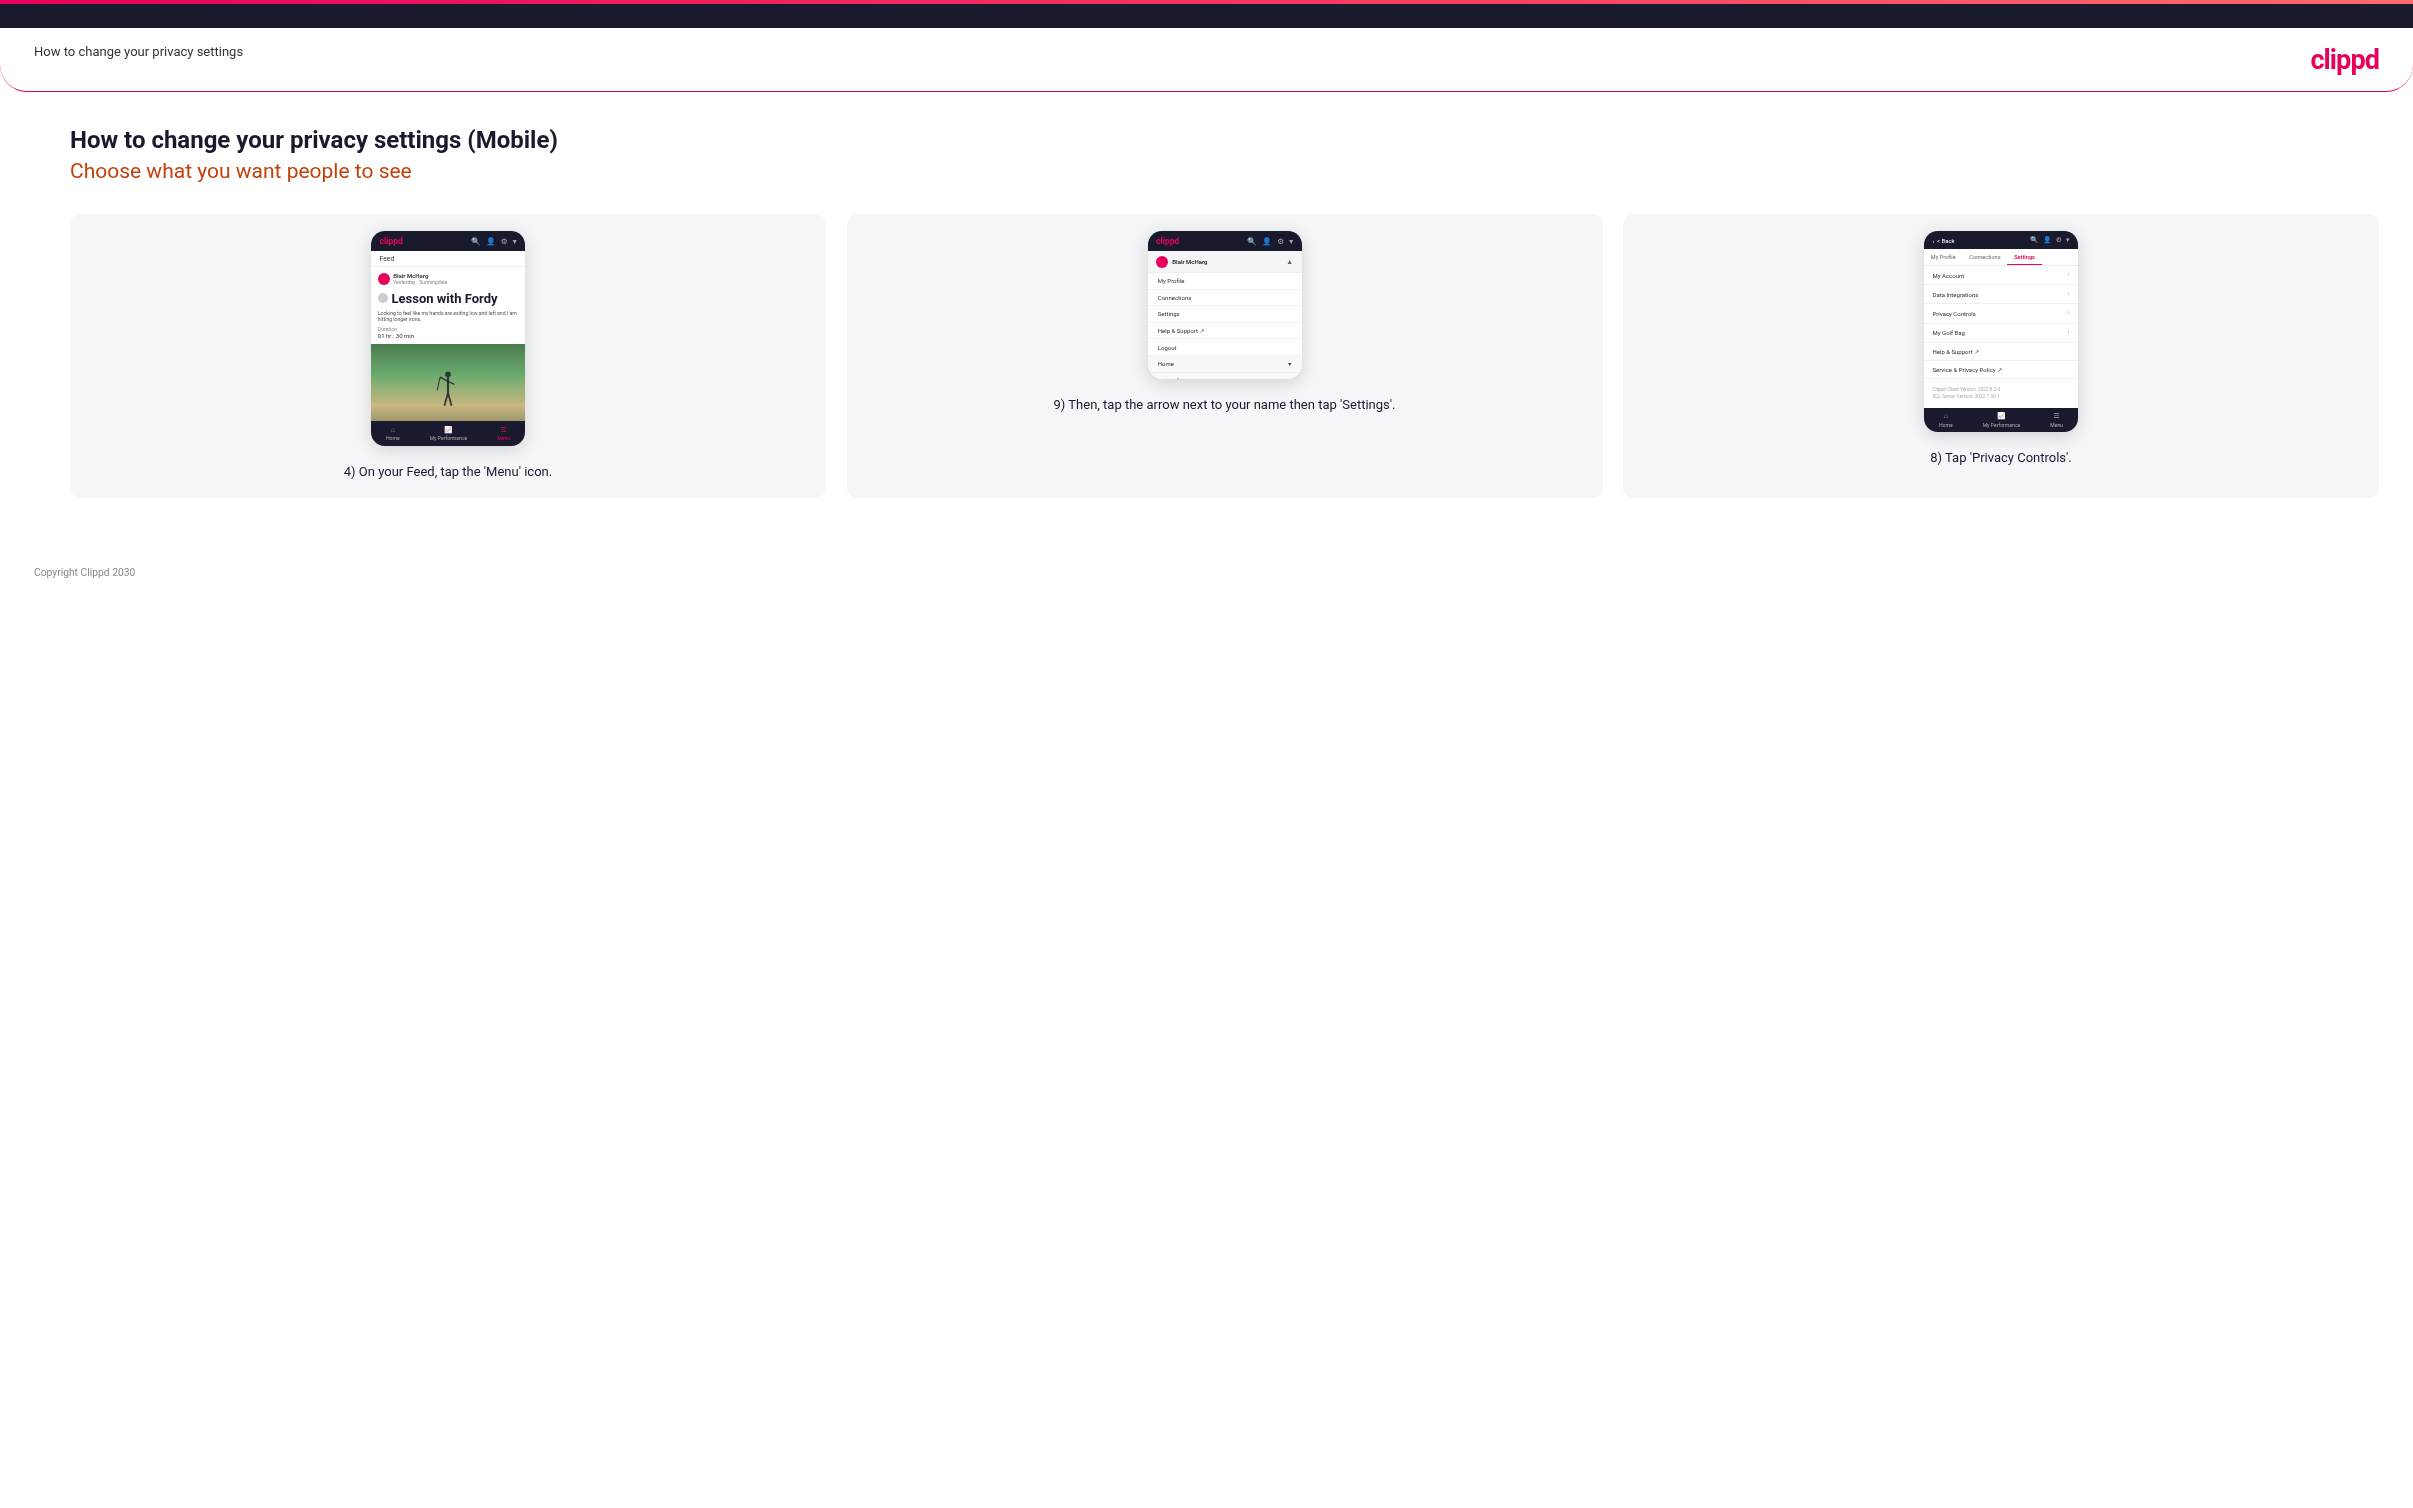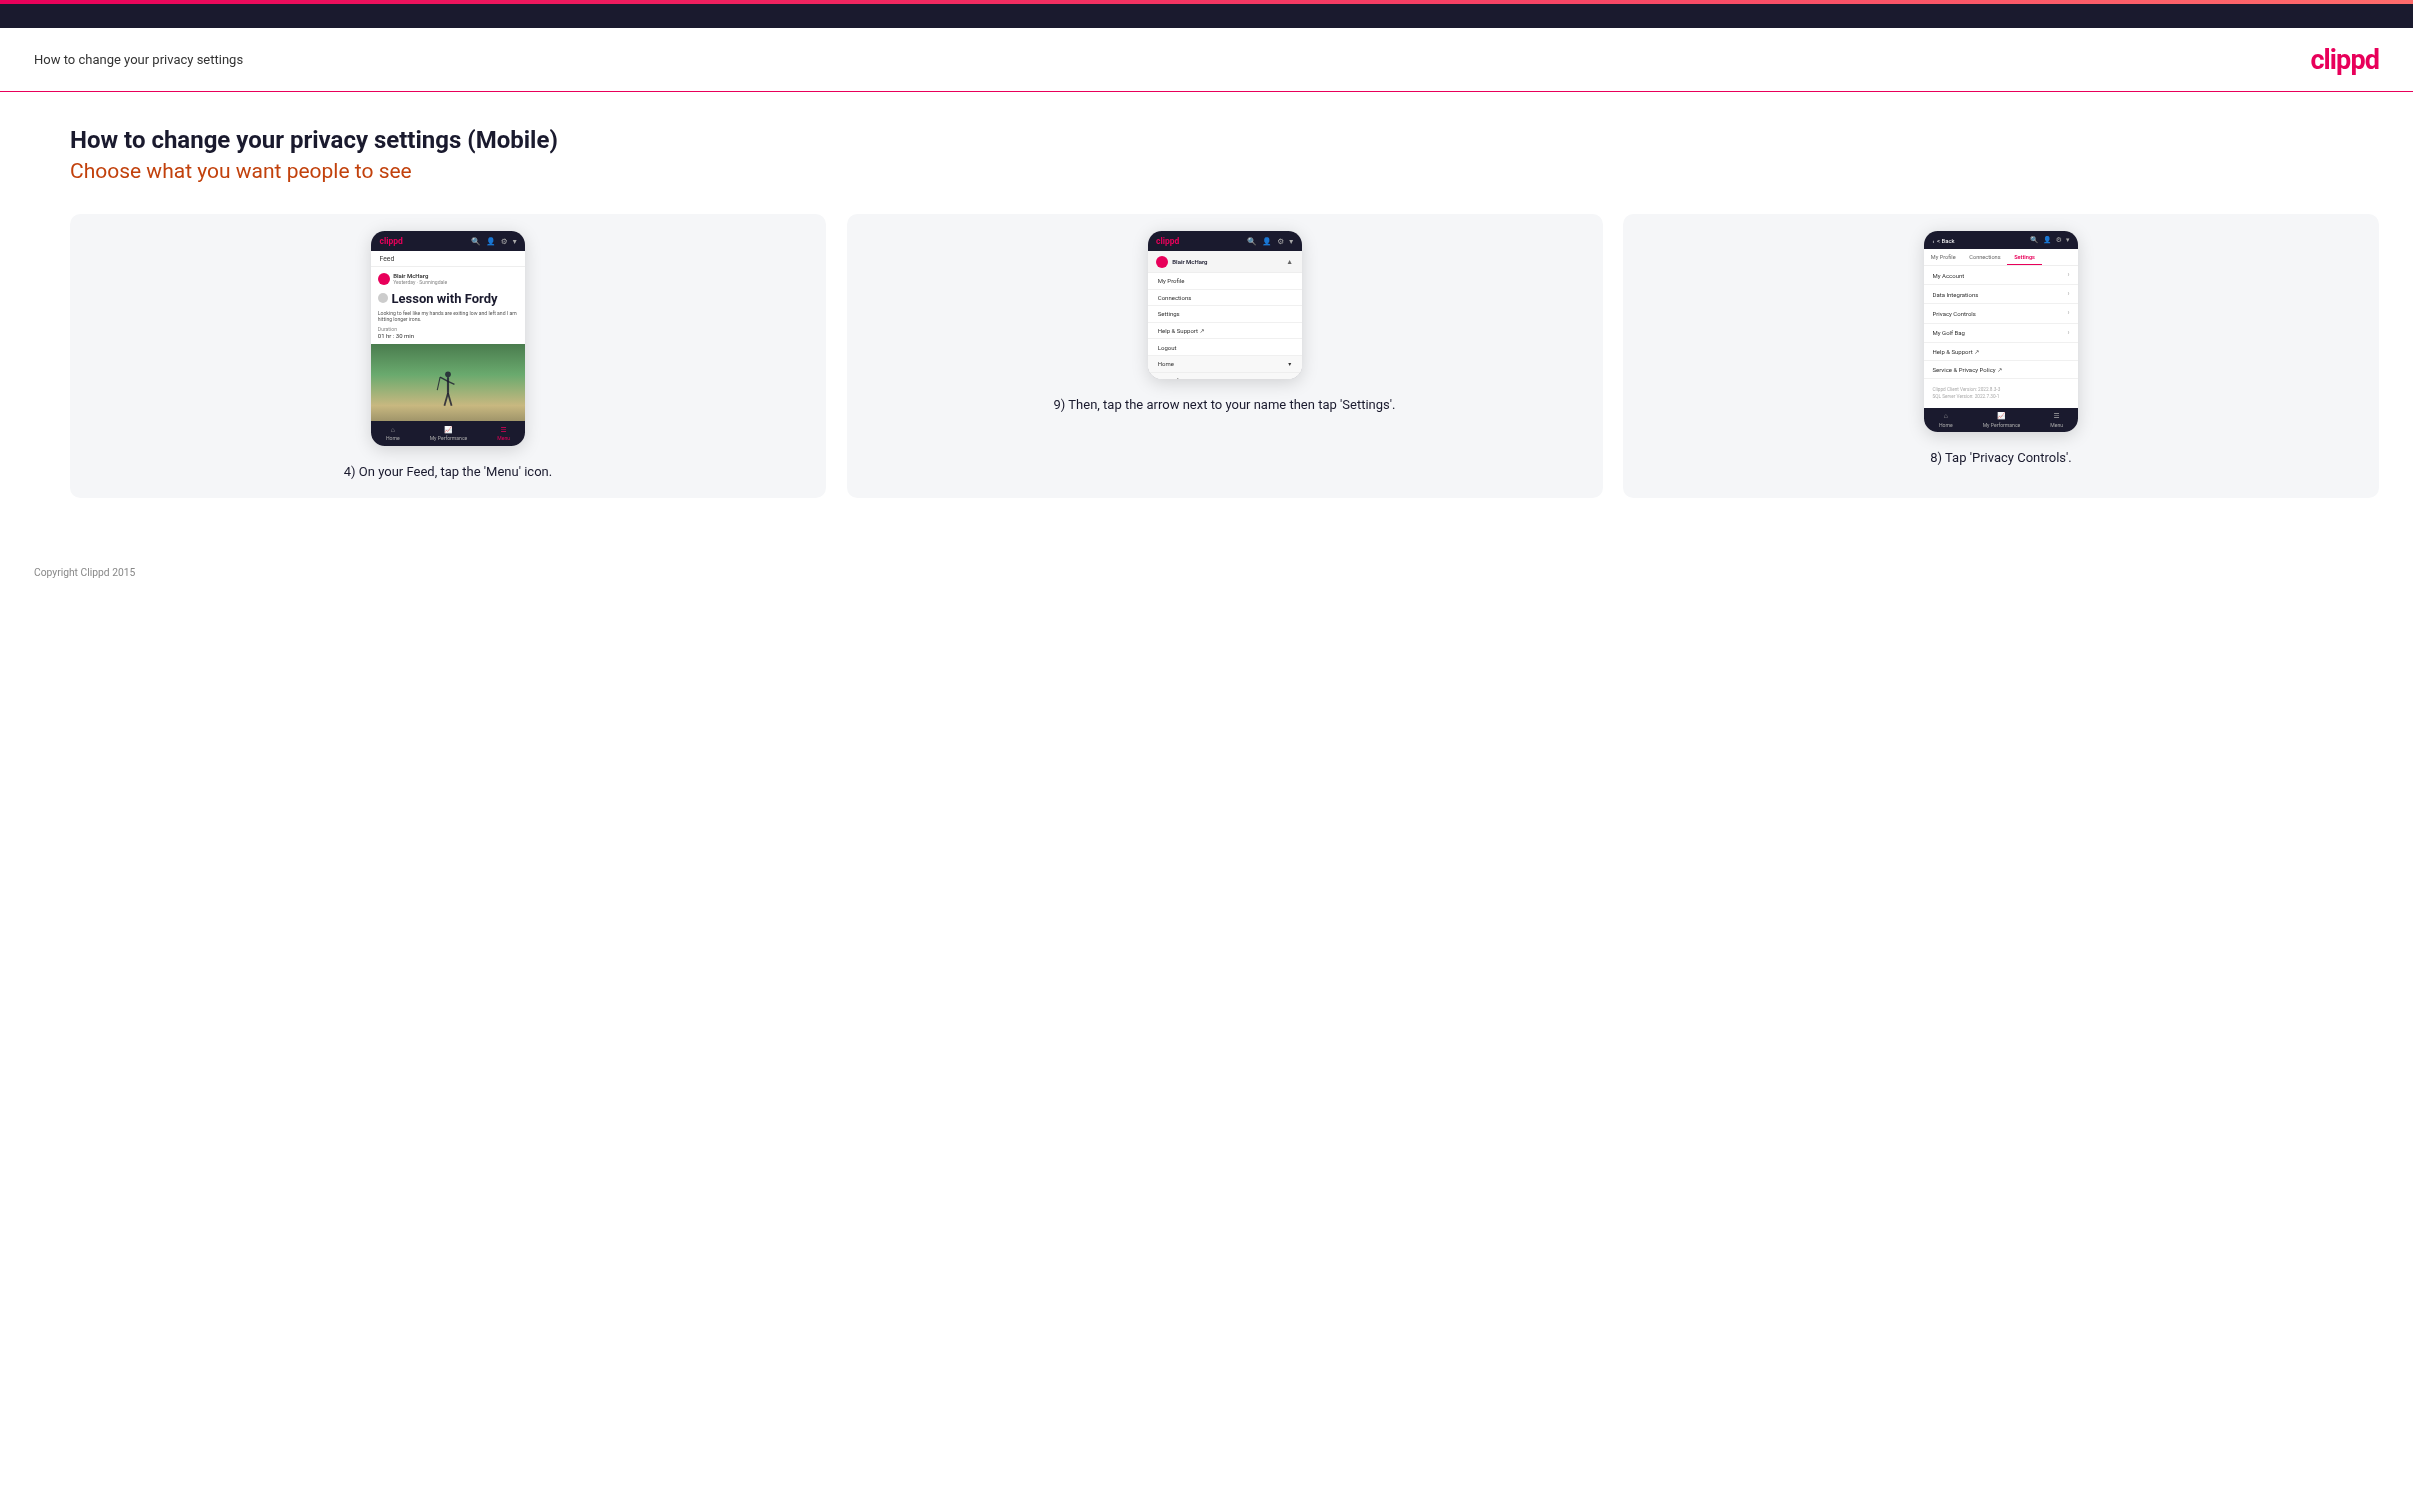--- a/index.html
+++ b/index.html
@@ -12,24 +12,24 @@
     
     .top-bar {
       background: #1a1a2e;
       height: 24px;
       width: 100%;
     }
 
     
     .header {
       display: flex;
-      align-items: center;
       justify-content: space-between;
       padding: 15.4px 34px;
       border-bottom: 1.7px solid #e8005a;
+      border-radius: 27px;
     }
     .header-title {
       font-size: 13px;
       color: #333;
     }
     .logo {
       font-size: 27px;
       font-weight: 700;
       color: #e8005a;
       letter-spacing: -0.9px;
@@ -610,15 +610,15 @@
           </div>
         </div>
       </div>
       <p class="step-description">8) Tap 'Privacy Controls'.</p>
     </div>
 
   </div>
 </div>
 
 <div class="footer">
-  <span>Copyright Clippd 2015</span>
+  <span>Copyright Clippd 2030</span>
 </div>
 
 
 </body></html>

